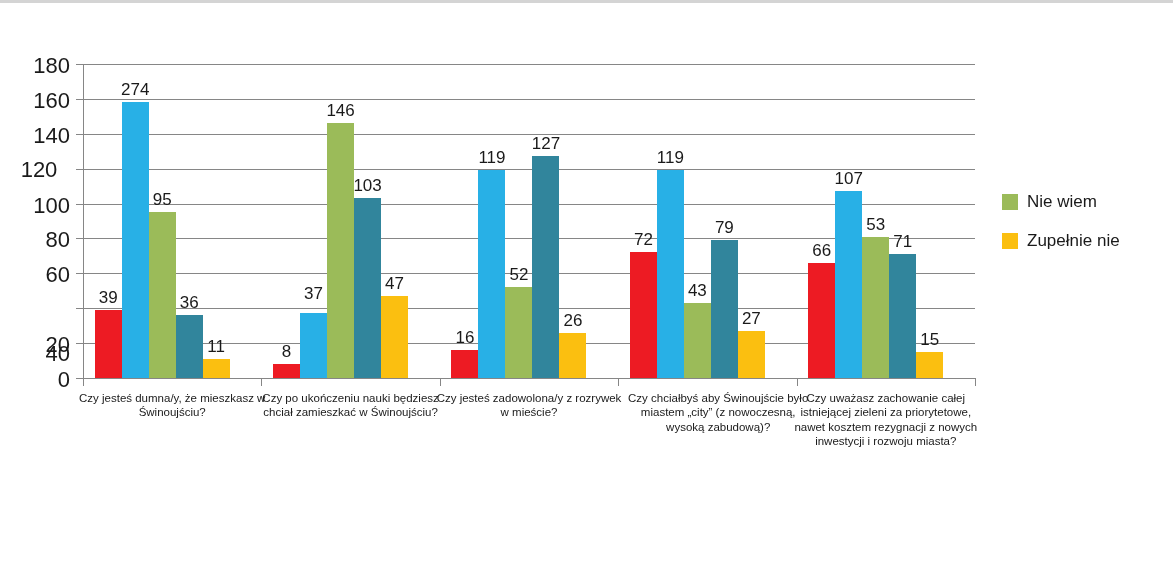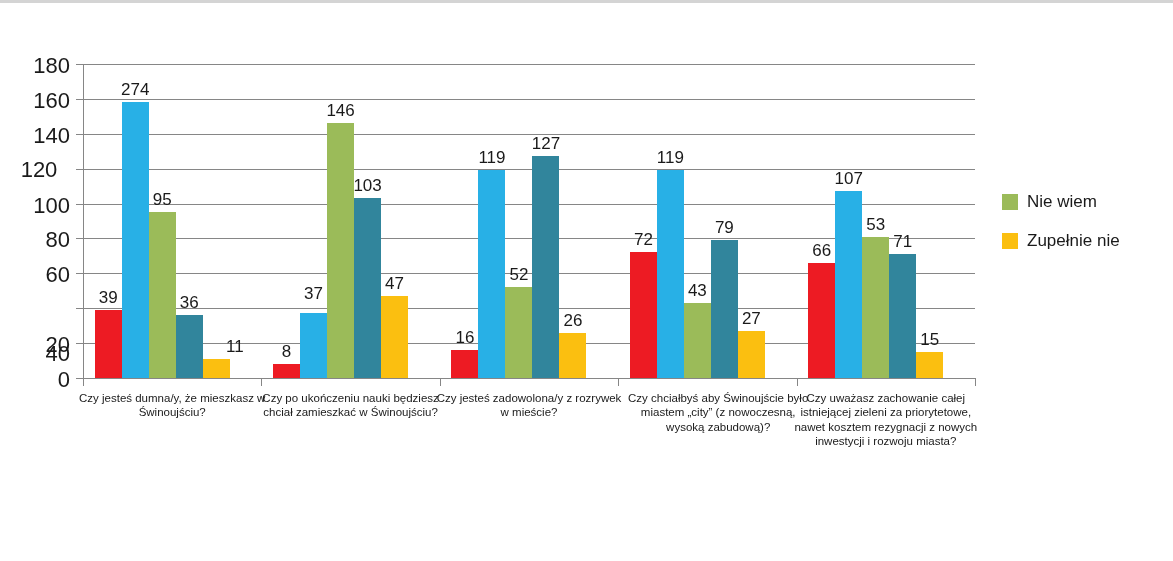--- a/index.html
+++ b/index.html
@@ -157,21 +157,21 @@
       <div class="bar-group" style="left: 0px; width: 178.4px;">
         <div class="bar" title="Tak, bardzo: 39" style="left: 11.7px; width: 27px; height: 68.0333px; background: rgb(237, 27, 35);"></div>
         <div class="bar-value" style="left: -2.3px; width: 55px; bottom: 72.0333px;">39</div>
         <div class="bar" title="Tak: 158" style="left: 38.7px; width: 27px; height: 275.622px; background: rgb(40, 176, 230);"></div>
         <div class="bar-value" style="left: 24.7px; width: 55px; bottom: 279.622px;">274</div>
         <div class="bar" title="Nie wiem: 95" style="left: 65.7px; width: 27px; height: 165.722px; background: rgb(155, 187, 89);"></div>
         <div class="bar-value" style="left: 51.7px; width: 55px; bottom: 169.722px;">95</div>
         <div class="bar" title="Nie: 36" style="left: 92.7px; width: 27px; height: 62.8px; background: rgb(49, 133, 156);"></div>
         <div class="bar-value" style="left: 78.7px; width: 55px; bottom: 66.8px;">36</div>
         <div class="bar" title="Zupełnie nie: 11" style="left: 119.7px; width: 27px; height: 19.1889px; background: rgb(251, 191, 16);"></div>
-        <div class="bar-value" style="left: 105.7px; width: 55px; bottom: 23.1889px; text-align: right;">11</div>
+        <div class="bar-value" style="left: 105.7px; width: 55px; bottom: 23.1889px;">11</div>
       </div>
       <div class="bar-group" style="left: 178.4px; width: 178.4px;">
         <div class="bar" title="Tak, bardzo: 8" style="left: 11.7px; width: 27px; height: 13.9556px; background: rgb(237, 27, 35);"></div>
         <div class="bar-value" style="left: -2.3px; width: 55px; bottom: 17.9556px;">8</div>
         <div class="bar" title="Tak: 37" style="left: 38.7px; width: 27px; height: 64.5444px; background: rgb(40, 176, 230);"></div>
         <div class="bar-value" style="left: 24.7px; width: 55px; bottom: 76px;">37</div>
         <div class="bar" title="Nie wiem: 146" style="left: 65.7px; width: 27px; height: 254.689px; background: rgb(155, 187, 89);"></div>
         <div class="bar-value" style="left: 51.7px; width: 55px; bottom: 258.689px;">146</div>
         <div class="bar" title="Nie: 103" style="left: 92.7px; width: 27px; height: 179.678px; background: rgb(49, 133, 156);"></div>
         <div class="bar-value" style="left: 78.7px; width: 55px; bottom: 183.678px;">103</div>

